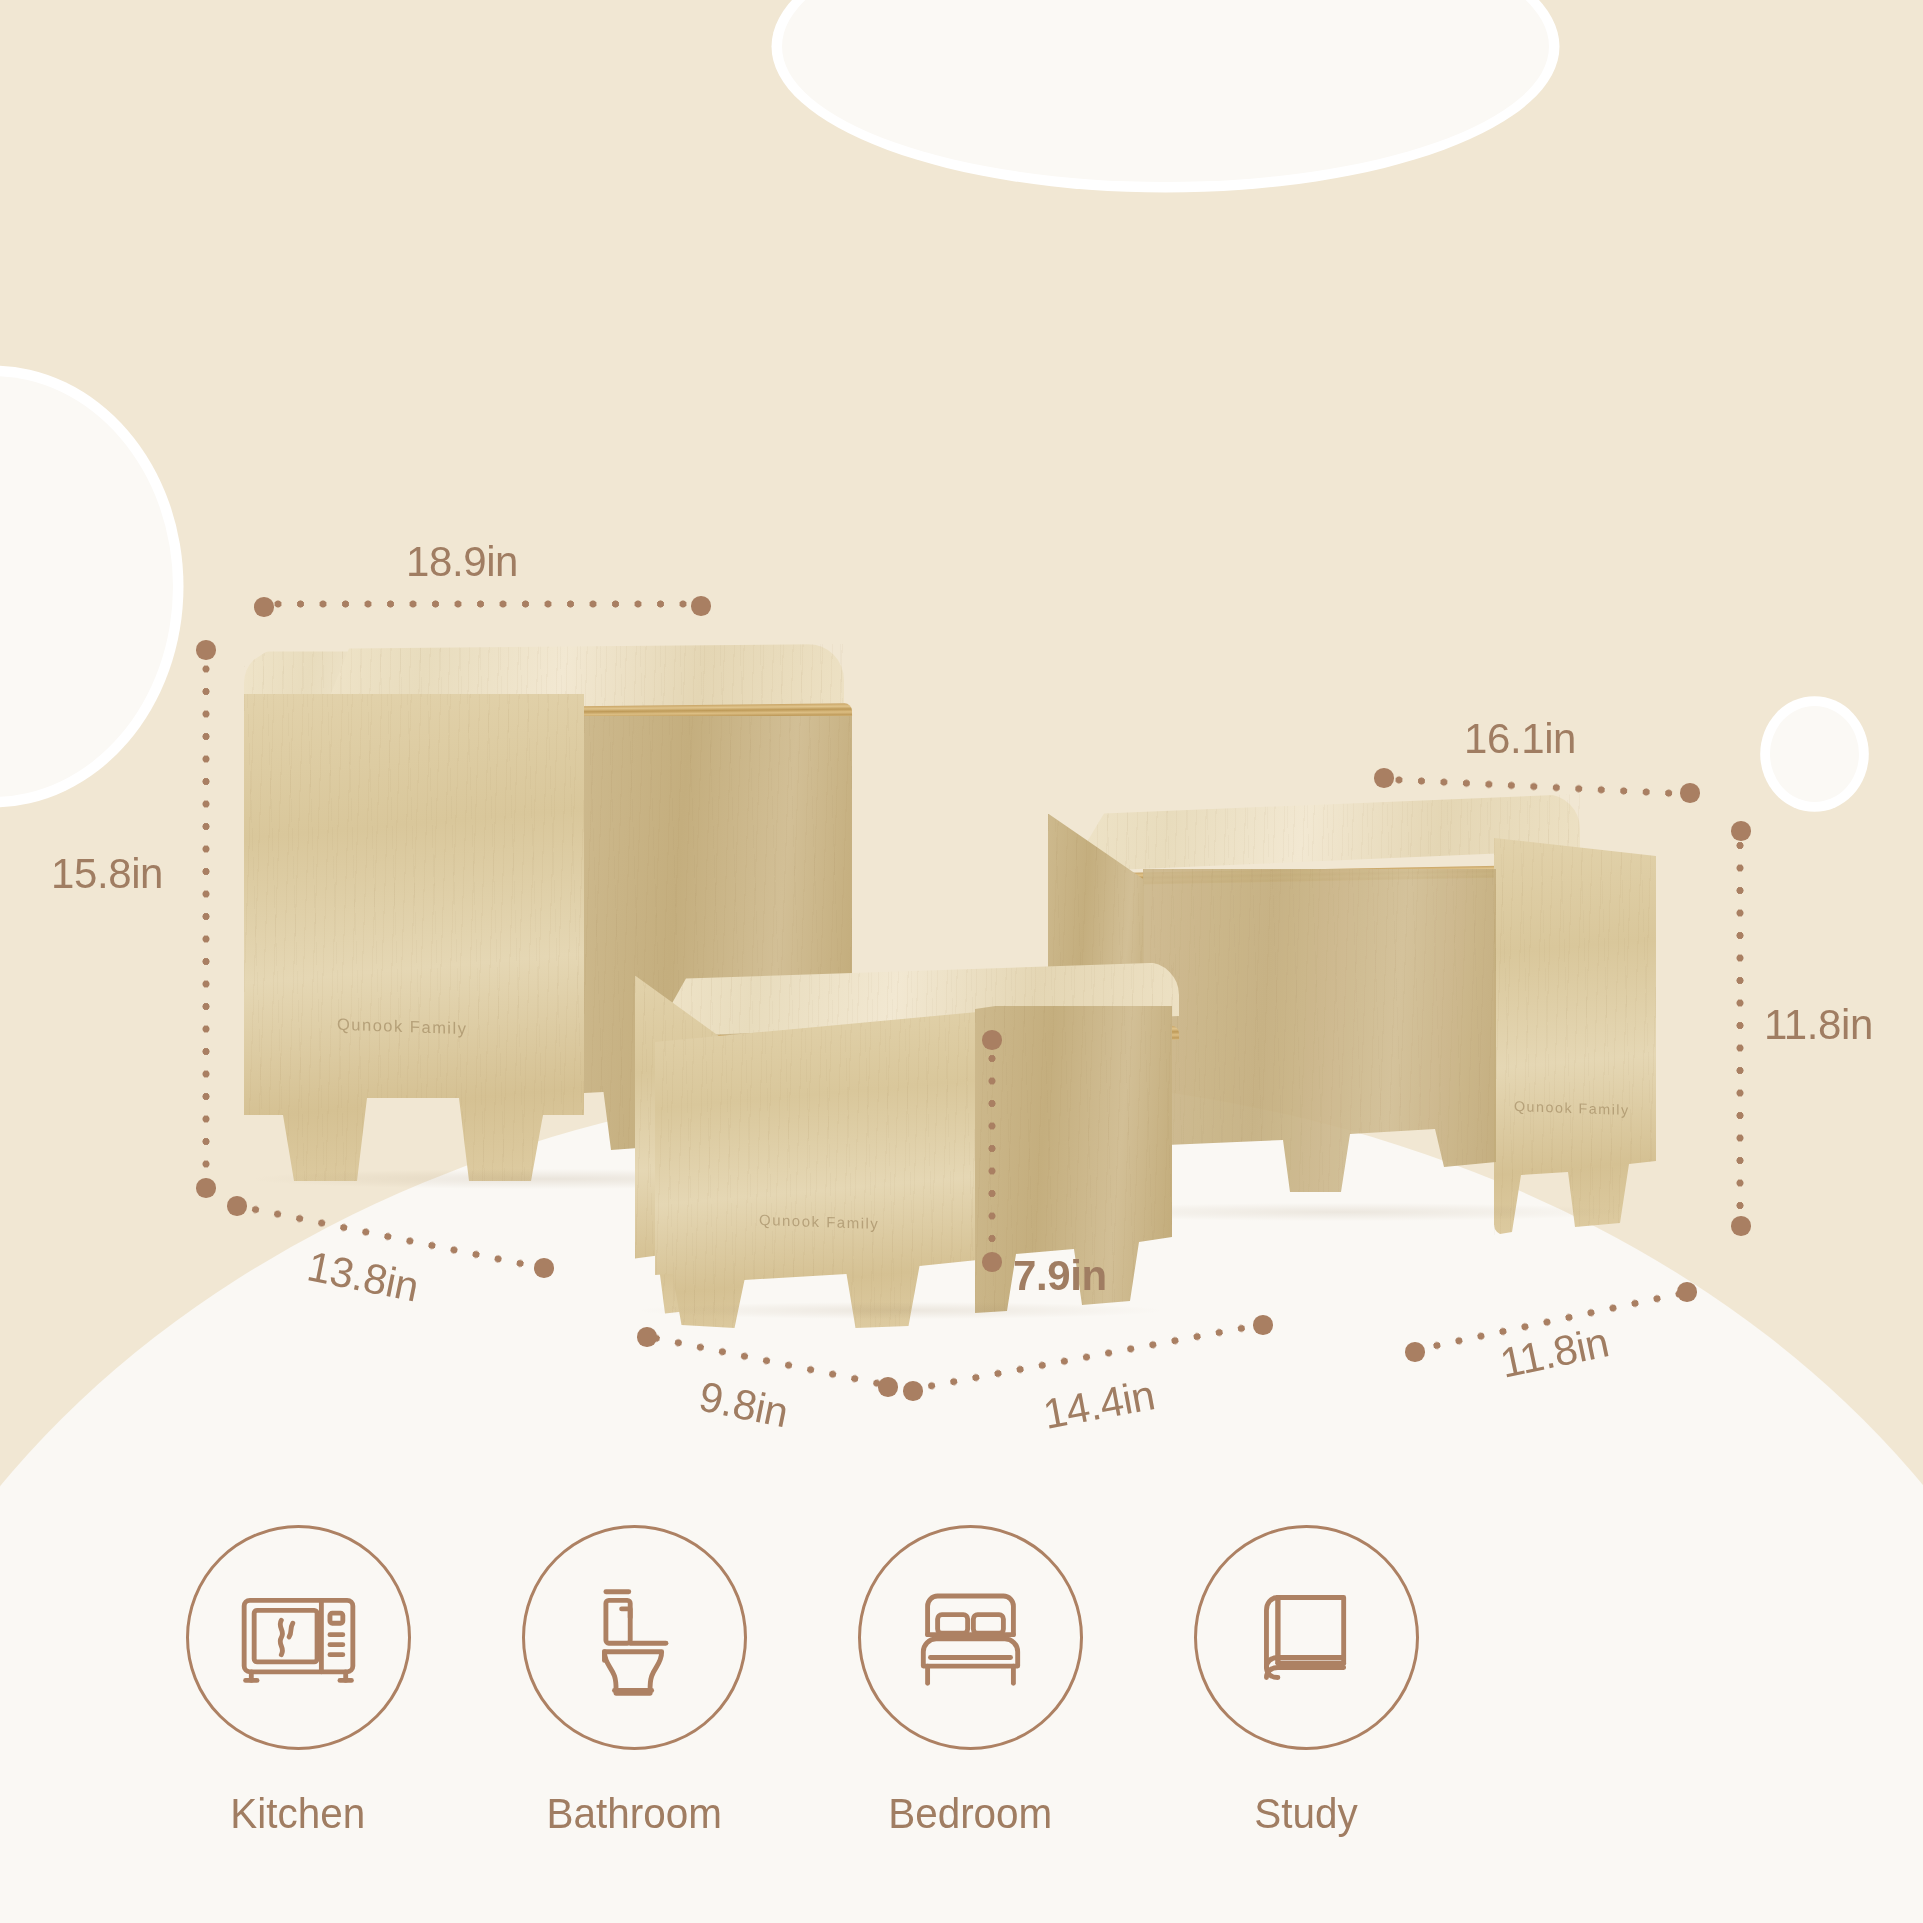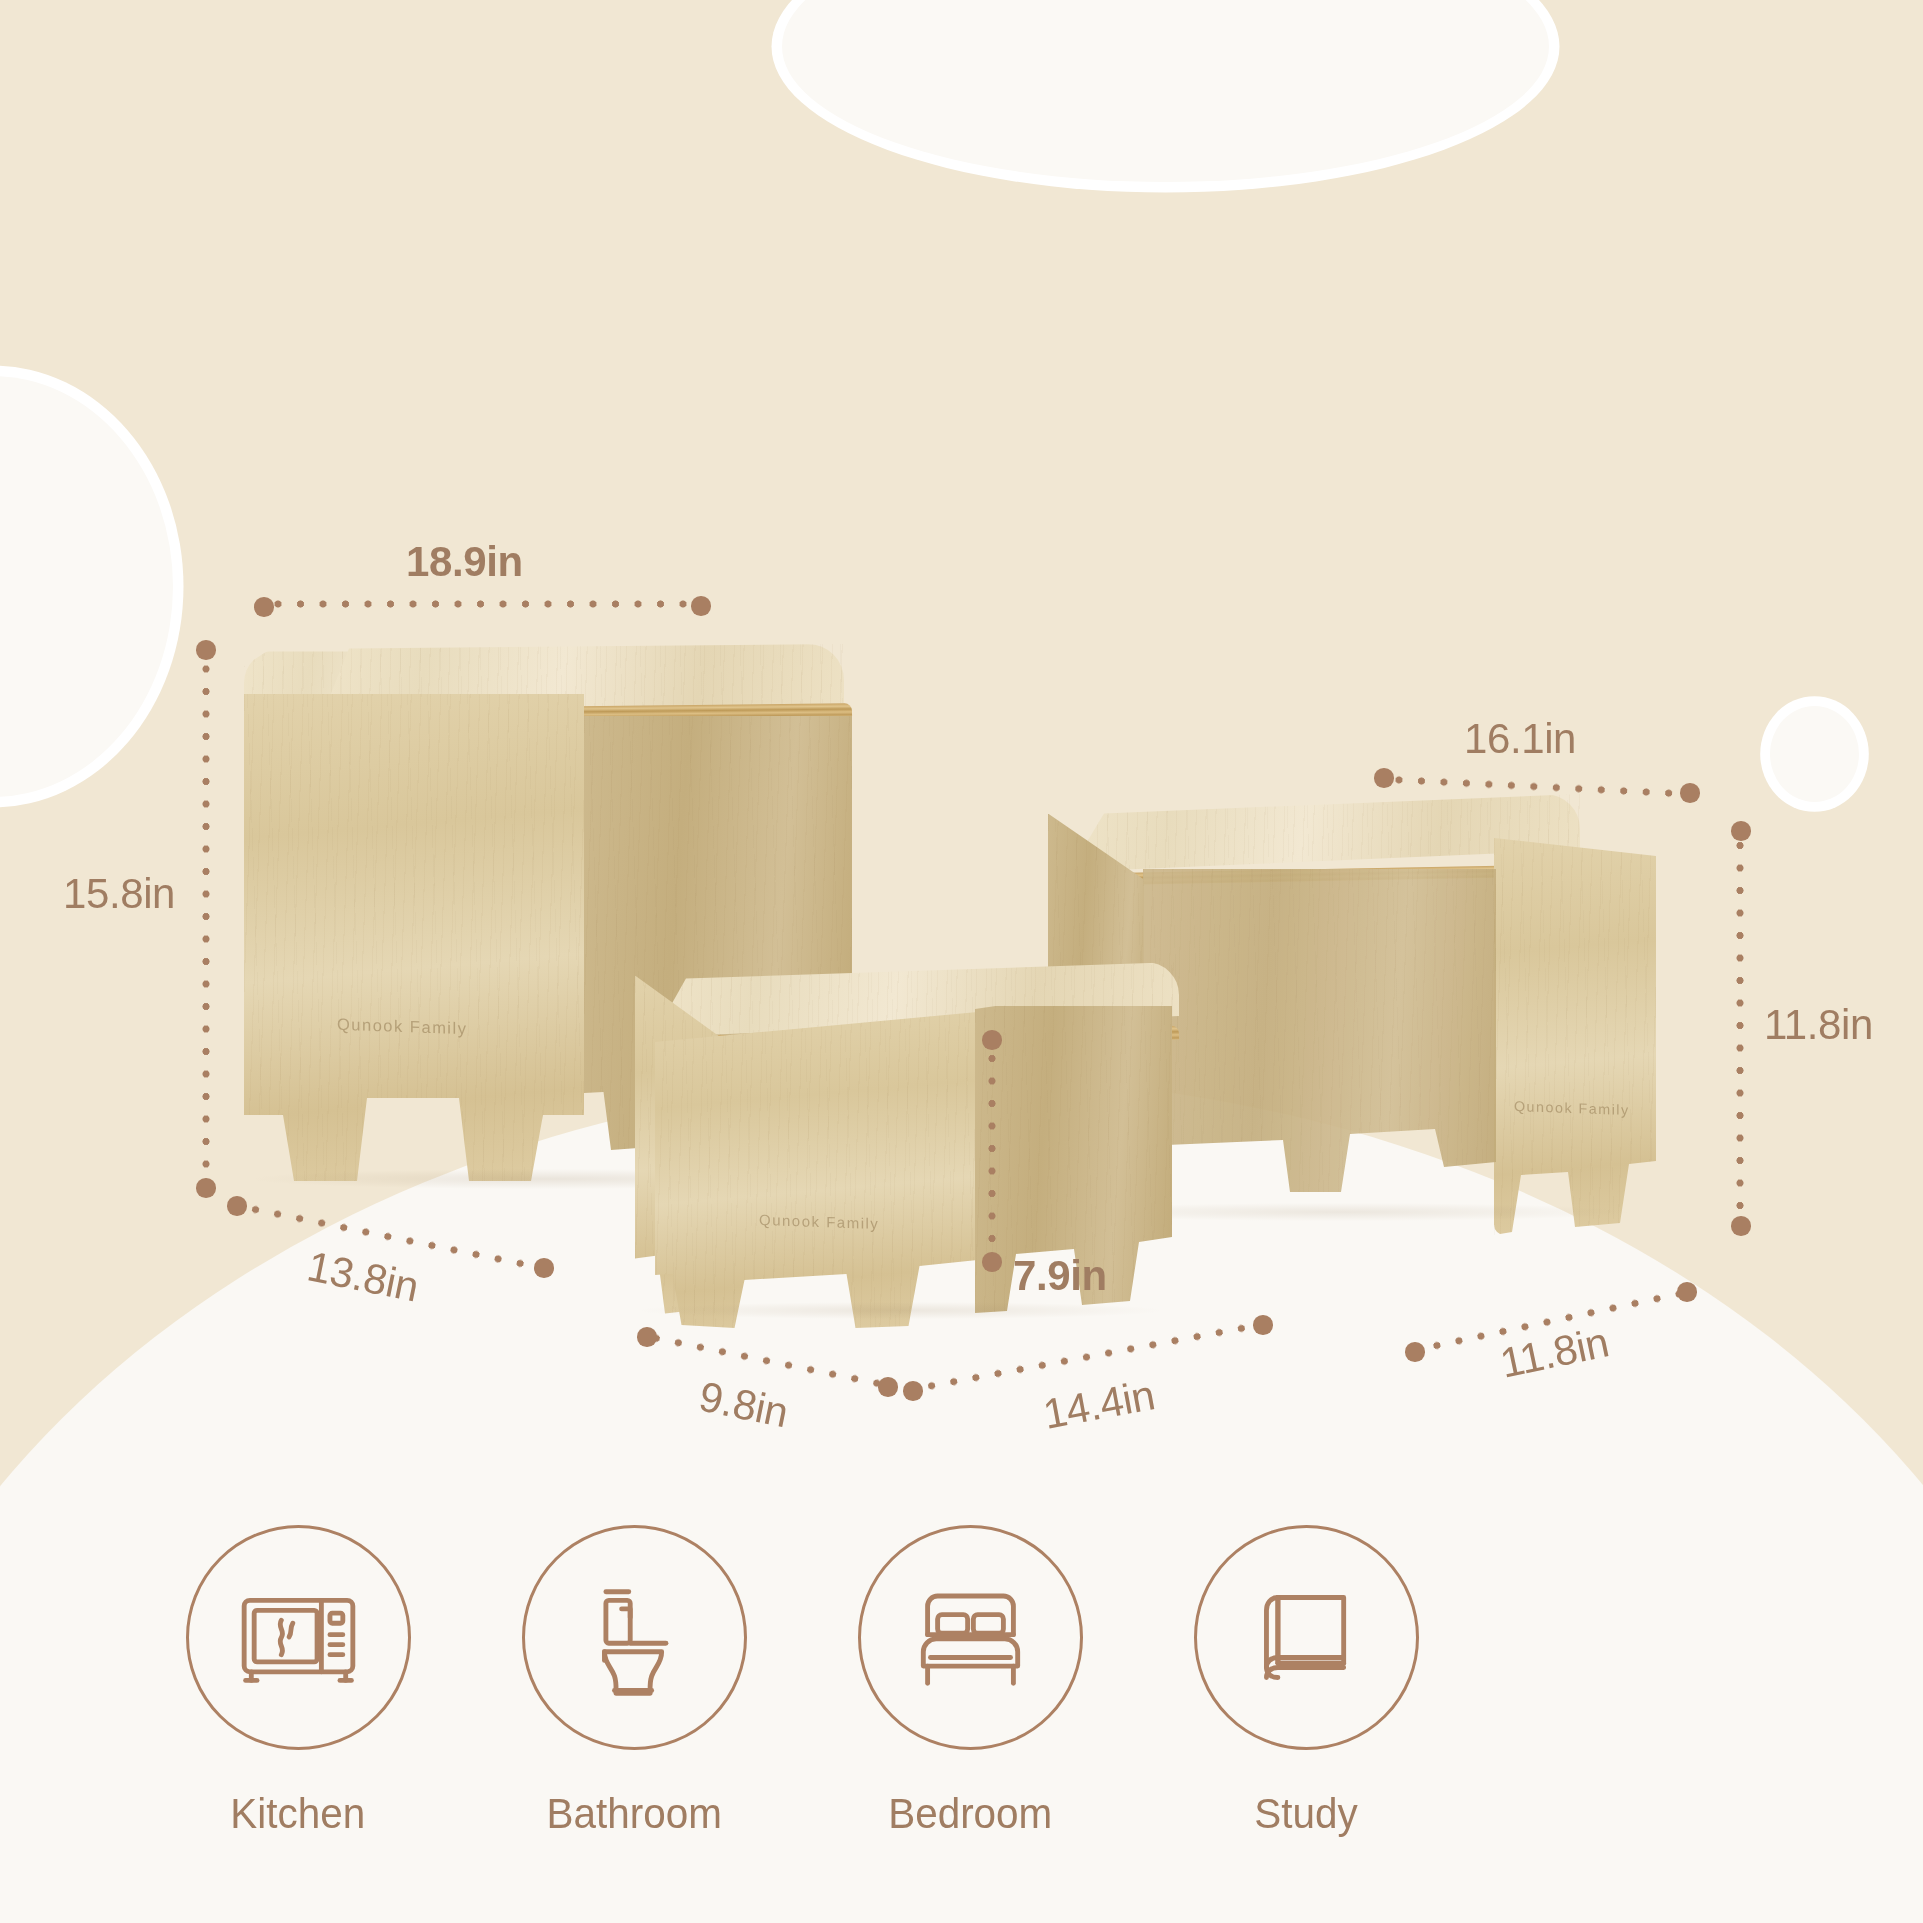--- a/index.html
+++ b/index.html
@@ -265,26 +265,26 @@
                                   107px 299px, 99px 243px, 41px 248px, 32px 305px, 0 307px);">
       <div class="grain"></div>
     </div>
     <div style="position:absolute; left:6px; top:340px; width:519px; height:16.5px;
                 background:radial-gradient(ellipse at center, rgba(150,125,90,0.14), transparent 72%);"></div>
   </div>
 
   <div class="dots-h" style="left:259px; top:598px; width:443px;"></div>
   <div class="cap" style="left:254px; top:597px;"></div>
   <div class="cap" style="left:691px; top:596px;"></div>
-  <div class="dim" style="left:406px; top:538px;font-weight:bold;">18.9in</div>
+  <div class="dim" style="left:406px; top:538px;">18.9in</div>
 
   <div class="dots-v" style="left:200px; top:646px; height:541px;"></div>
   <div class="cap" style="left:196px; top:640px;"></div>
   <div class="cap" style="left:196px; top:1178px;"></div>
-  <div class="dim" style="left:51px; top:870px;margin-left:12px;">15.8in</div>
+  <div class="dim" style="left:51px; top:850px;">15.8in</div>
 
   <div class="dots-h" style="left:233px; top:1199px; width:316px; transform:rotate(11.5deg); transform-origin:left center;"></div>
   <div class="cap" style="left:227px; top:1196px;"></div>
   <div class="cap" style="left:534px; top:1258px;"></div>
   <div class="dim" style="left:307px; top:1253px; transform:rotate(11.5deg);">13.8in</div>
 
   <div class="dots-h" style="left:645px; top:1330px; width:248px; transform:rotate(11.5deg); transform-origin:left center;"></div>
   <div class="cap" style="left:637px; top:1327px;"></div>
   <div class="cap" style="left:878px; top:1377px;"></div>
   <div class="dim" style="left:699px; top:1381px; transform:rotate(11.5deg);">9.8in</div>

